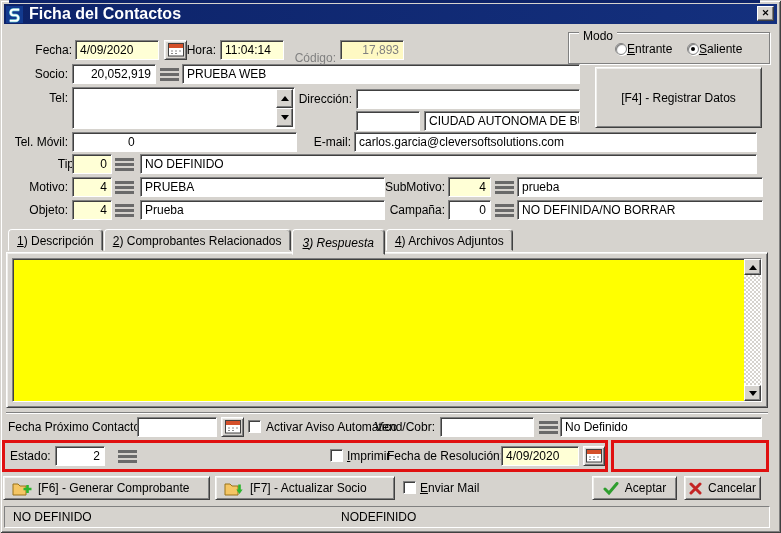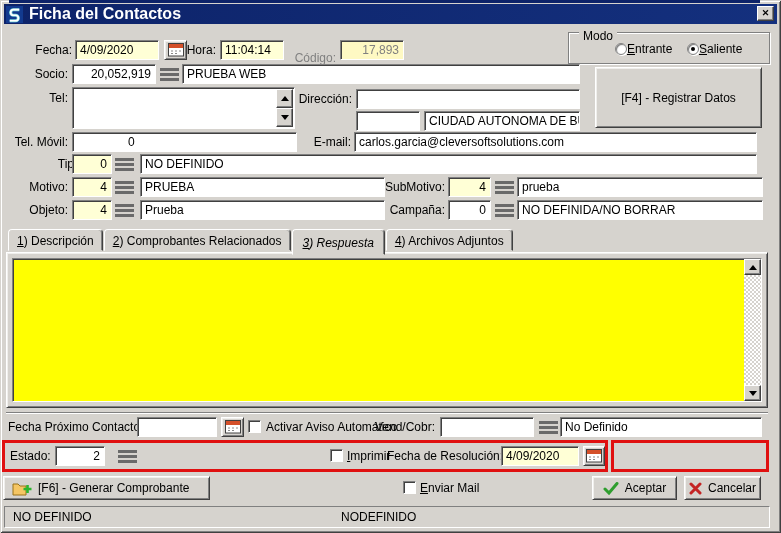--- a/index.html
+++ b/index.html
@@ -262,20 +262,28 @@
   </span>
   <div class="hl" style="left:611px;top:440px;width:158px;height:32px"></div>
 
   <span class="btn lefty" style="left:3px;top:476px;width:207px;height:24px">
     <svg width="20" height="15" viewBox="0 0 20 15">
         <path d="M1 3 h5 l2 2 h6 v9 H1 z" fill="#f5c664" stroke="#9a7318"></path>
         <path d="M15.5 4 v8 M11.5 8 h8" stroke="#2db52d" stroke-width="2.6"></path>
       </svg>
     <span>[F6] - Generar Comprobante</span>
   </span>
+  <span class="btn lefty" style="left:215px;top:476px;width:180px;height:24px">
+    <svg width="20" height="15" viewBox="0 0 20 15">
+        <path d="M1 3 h5 l2 2 h6 v9 H1 z" fill="#f5c664" stroke="#9a7318"></path>
+        <path d="M15.5 3.5 v6" stroke="#2db52d" stroke-width="2.6"></path>
+        <path d="M12.3 8.5 l3.2 4.5 3.2-4.5 z" fill="#2db52d"></path>
+      </svg>
+    <span>[F7] - Actualizar Socio</span>
+  </span>
   <span class="cb" style="left:403px;top:481px"></span>
   <span class="lbl left" style="left:420px;top:478px;width:70px"><span class="ul">E</span><span>nviar Mail</span></span>
   <span class="btn" style="left:592px;top:476px;width:85px;height:24px">
     <svg width="16" height="13" viewBox="0 0 16 13">
         <path d="M2 7 l4 4 L14 1.5" fill="none" stroke="#2f9e2f" stroke-width="3" stroke-linecap="round"></path>
       </svg>
     <span>Aceptar</span>
   </span>
   <span class="btn" style="left:684px;top:476px;width:77px;height:24px">
     <svg width="13" height="13" viewBox="0 0 13 13">

